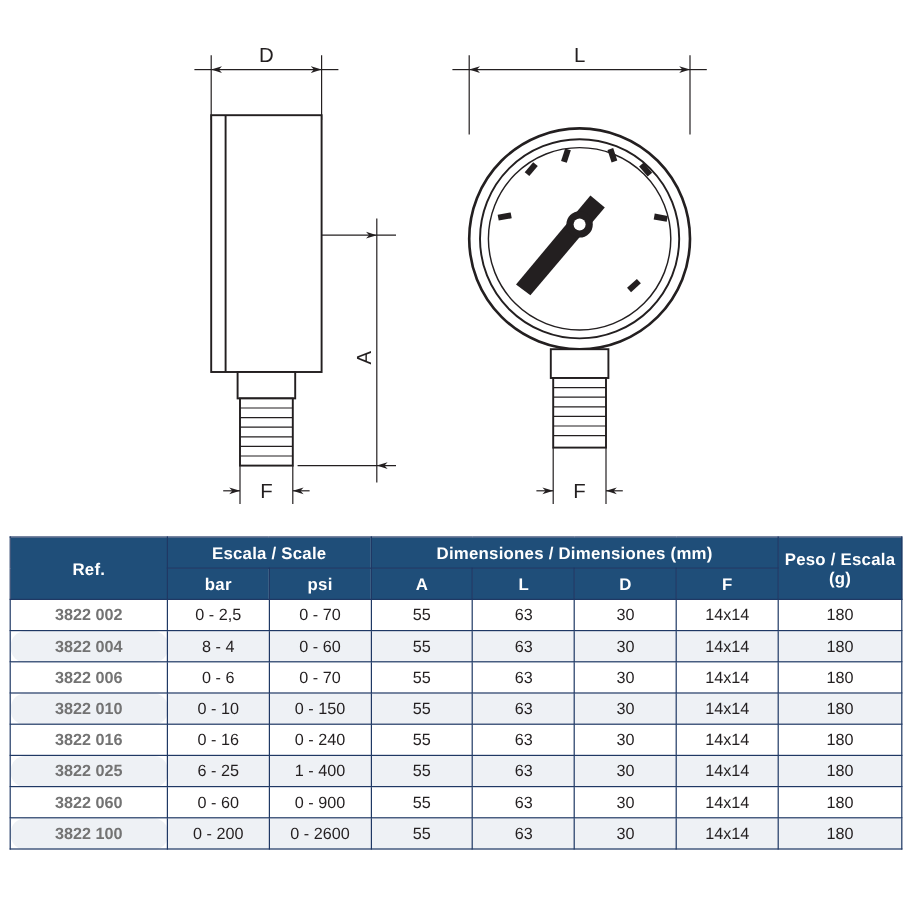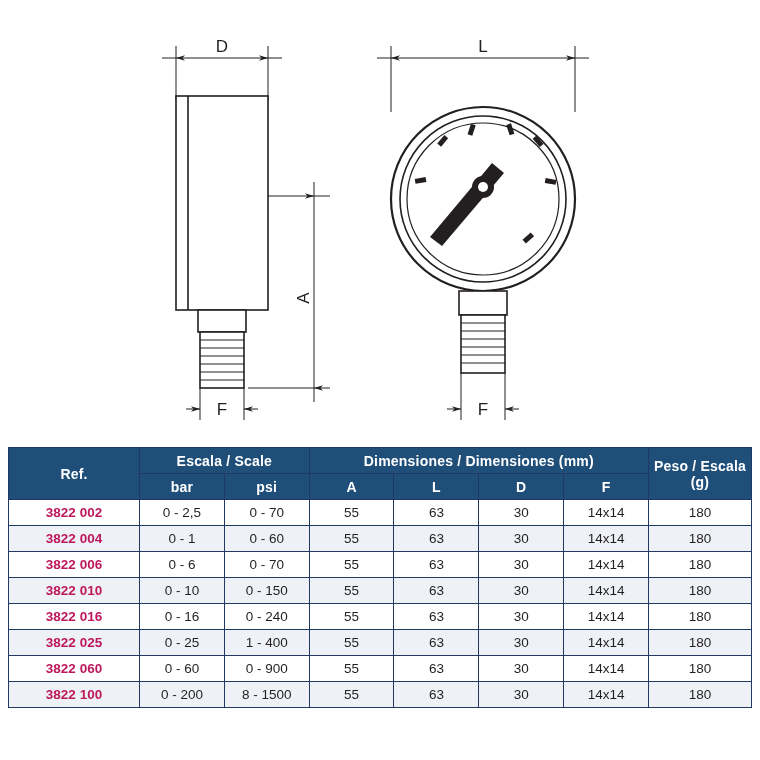--- a/index.html
+++ b/index.html
@@ -67,21 +67,22 @@
     background: #ffffff;
     color: #231f20;
     font-size: 13.5px;
   }
   tbody tr.alt td {
     background: #eef1f5;
     margin-top: 36px;
   }
   tbody td.ref {
     font-weight: bold;
-    color: #be185d;
+    color: #737373;
+    border-radius: 12px;
   }
   .hdr-ref { width: 130px; }
   .hdr-bar { width: 105px; }
   .hdr-psi { width: 105px; }
   .hdr-a   { width: 88px; }
   .hdr-l   { width: 88px; }
   .hdr-d   { width: 88px; }
   .hdr-f   { width: 88px; }
   .hdr-w   { width: 102px; }
 </style>
@@ -231,21 +232,21 @@
           <td>0 - 2,5</td>
           <td>0 - 70</td>
           <td>55</td>
           <td>63</td>
           <td>30</td>
           <td>14x14</td>
           <td>180</td>
         </tr>
         <tr class="alt">
           <td class="ref">3822 004</td>
-          <td>0 - 1</td>
+          <td>8 - 4</td>
           <td>0 - 60</td>
           <td>55</td>
           <td>63</td>
           <td>30</td>
           <td>14x14</td>
           <td>180</td>
         </tr>
         <tr>
           <td class="ref">3822 006</td>
           <td>0 - 6</td>
@@ -271,42 +272,42 @@
           <td>0 - 16</td>
           <td>0 - 240</td>
           <td>55</td>
           <td>63</td>
           <td>30</td>
           <td>14x14</td>
           <td>180</td>
         </tr>
         <tr class="alt">
           <td class="ref">3822 025</td>
-          <td>0 - 25</td>
+          <td>6 - 25</td>
           <td>1 - 400</td>
           <td>55</td>
           <td>63</td>
           <td>30</td>
           <td>14x14</td>
           <td>180</td>
         </tr>
         <tr>
           <td class="ref">3822 060</td>
           <td>0 - 60</td>
           <td>0 - 900</td>
           <td>55</td>
           <td>63</td>
           <td>30</td>
           <td>14x14</td>
           <td>180</td>
         </tr>
         <tr class="alt">
           <td class="ref">3822 100</td>
           <td>0 - 200</td>
-          <td>8 - 1500</td>
+          <td>0 - 2600</td>
           <td>55</td>
           <td>63</td>
           <td>30</td>
           <td>14x14</td>
           <td>180</td>
         </tr>
       </tbody>
     </table>
   </div>
 

